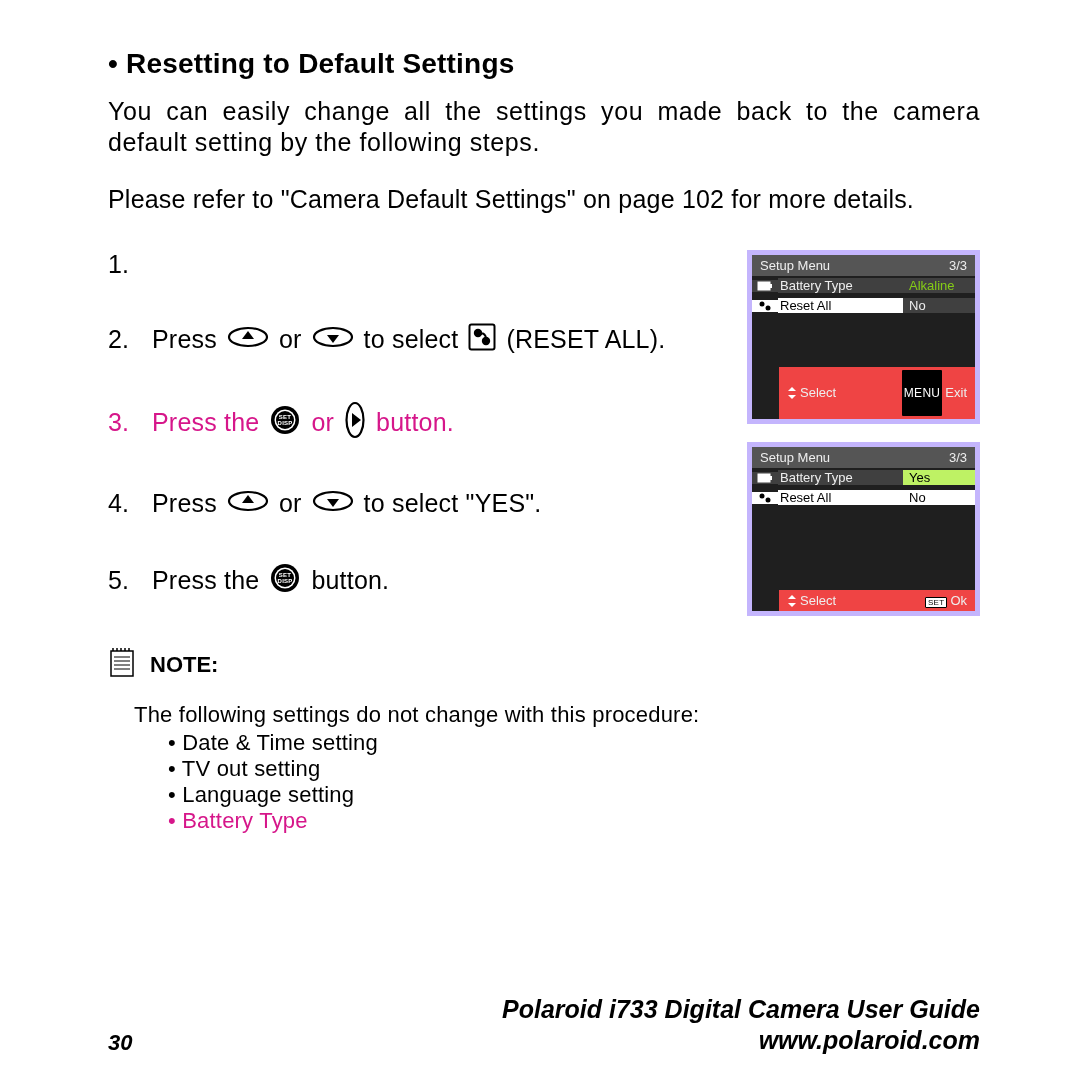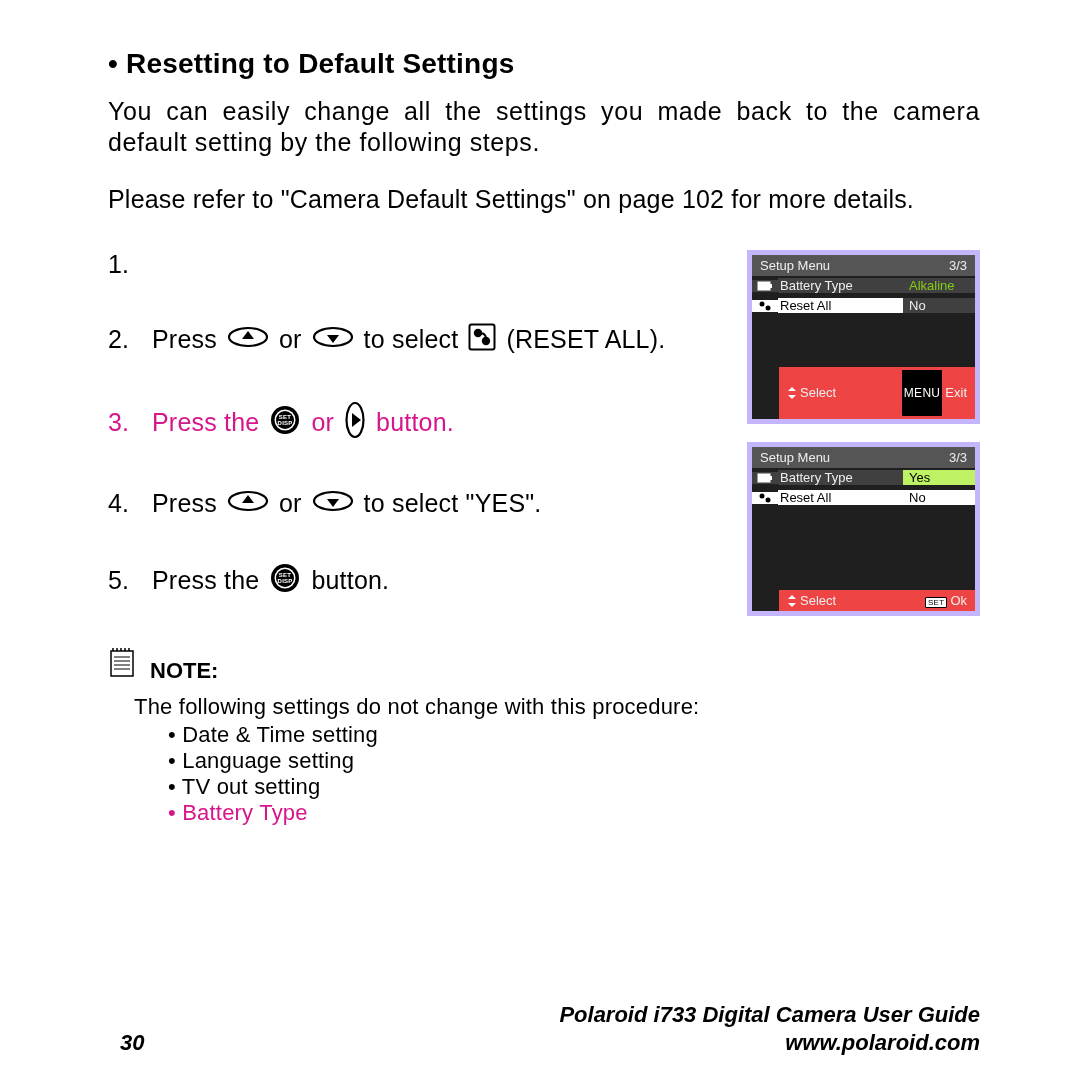--- a/index.html
+++ b/index.html
@@ -33,28 +33,28 @@
   .row-sel .menu-label { background: #fff; color: #000; }
   .row-sel .menu-value { background: #404040; color: #eee; }
   .row-sel-full .menu-icon-cell { background: #fff; }
   .row-sel-full .menu-label { background: #fff; color: #000; }
   .row-sel-full .menu-value { background: #fff; color: #000; }
   .row-gray .menu-icon-cell { background: #404040; }
   .row-gray .menu-label { background: #404040; color: #eee; }
   .row-gray .menu-value { background: #bef264; color: #000; }
   .screen-footer { background: #ef4444; color: #eee; padding: 3px 8px; display: flex; justify-content: space-between; font-size: 13px; align-items: center; margin-left: 27px; }
   .note-block { margin-top: 2px; }
-  .note-head { display: flex; align-items: flex-end; gap: 14px; font-size: 22px; font-weight: bold; margin-bottom: 10px; }
+  .note-head { display: flex; align-items: center; gap: 14px; font-size: 22px; font-weight: bold; margin-bottom: 18px; }
   .note-text { font-size: 22px; margin-left: 26px; margin-bottom: 2px; letter-spacing: 0.2px; }
   .note-list { list-style: none; margin-left: 60px; }
   .note-list li { font-size: 22px; letter-spacing: 0.2px; }
   .note-list li::before { content: "• "; }
   .footer { position: absolute; bottom: 24px; left: 108px; right: 100px; display: flex; justify-content: space-between; align-items: flex-end; }
-  .page-num { font-size: 22px; font-style: italic; font-weight: bold; margin-left: 12px; }
-  .footer-right { text-align: right; font-size: 22px; font-style: italic; font-weight: bold; line-height: 1.25; }
+  .page-num { font-size: 22px; font-style: italic; font-weight: bold; }
+  .footer-right { text-align: right; font-size: 25px; font-style: italic; font-weight: bold; line-height: 1.25; }
   .mini-menu { display:inline-block; background:#000; color:#fff; font-size:12px; padding:16px 2px; border-radius:1px; margin-right:3px; letter-spacing:0.3px; }
   .mini-set { display:inline-block; background:#fff; color:#000; font-size:8px; padding:0 2px; border:1px solid #000; border-radius:1px; margin-right:3px; letter-spacing:0.3px; }
 </style>
 </head>
 <body>
 
 <div class="page">
 
   <div class="heading bullet-head">Resetting to Default Settings</div>
   <div class="intro">You can easily change all the settings you made back to the camera default setting by the following steps.</div>
@@ -239,22 +239,22 @@
             <line x1="6" y1="19" x2="22" y2="19" stroke="#000"></line>
             <line x1="6" y1="23" x2="22" y2="23" stroke="#000"></line>
             <path d="M5 5 l0 -3 M9 5 l0 -3 M13 5 l0 -3 M17 5 l0 -3 M21 5 l0 -3" stroke="#000" stroke-width="1.5"></path>
           </svg>
       </span>
       <span>NOTE:</span>
     </div>
     <div class="note-text">The following settings do not change with this procedure:</div>
     <ul class="note-list">
       <li>Date &amp; Time setting</li>
+      <li>TV out setting</li>
       <li>Language setting</li>
-      <li>TV out setting</li>
       <li class="pink">Battery Type</li>
     </ul>
   </div>
 
   <div class="footer">
     <div class="page-num">30</div>
     <div class="footer-right">
       <div>Polaroid i733 Digital Camera User Guide</div>
       <div>www.polaroid.com</div>
     </div>

